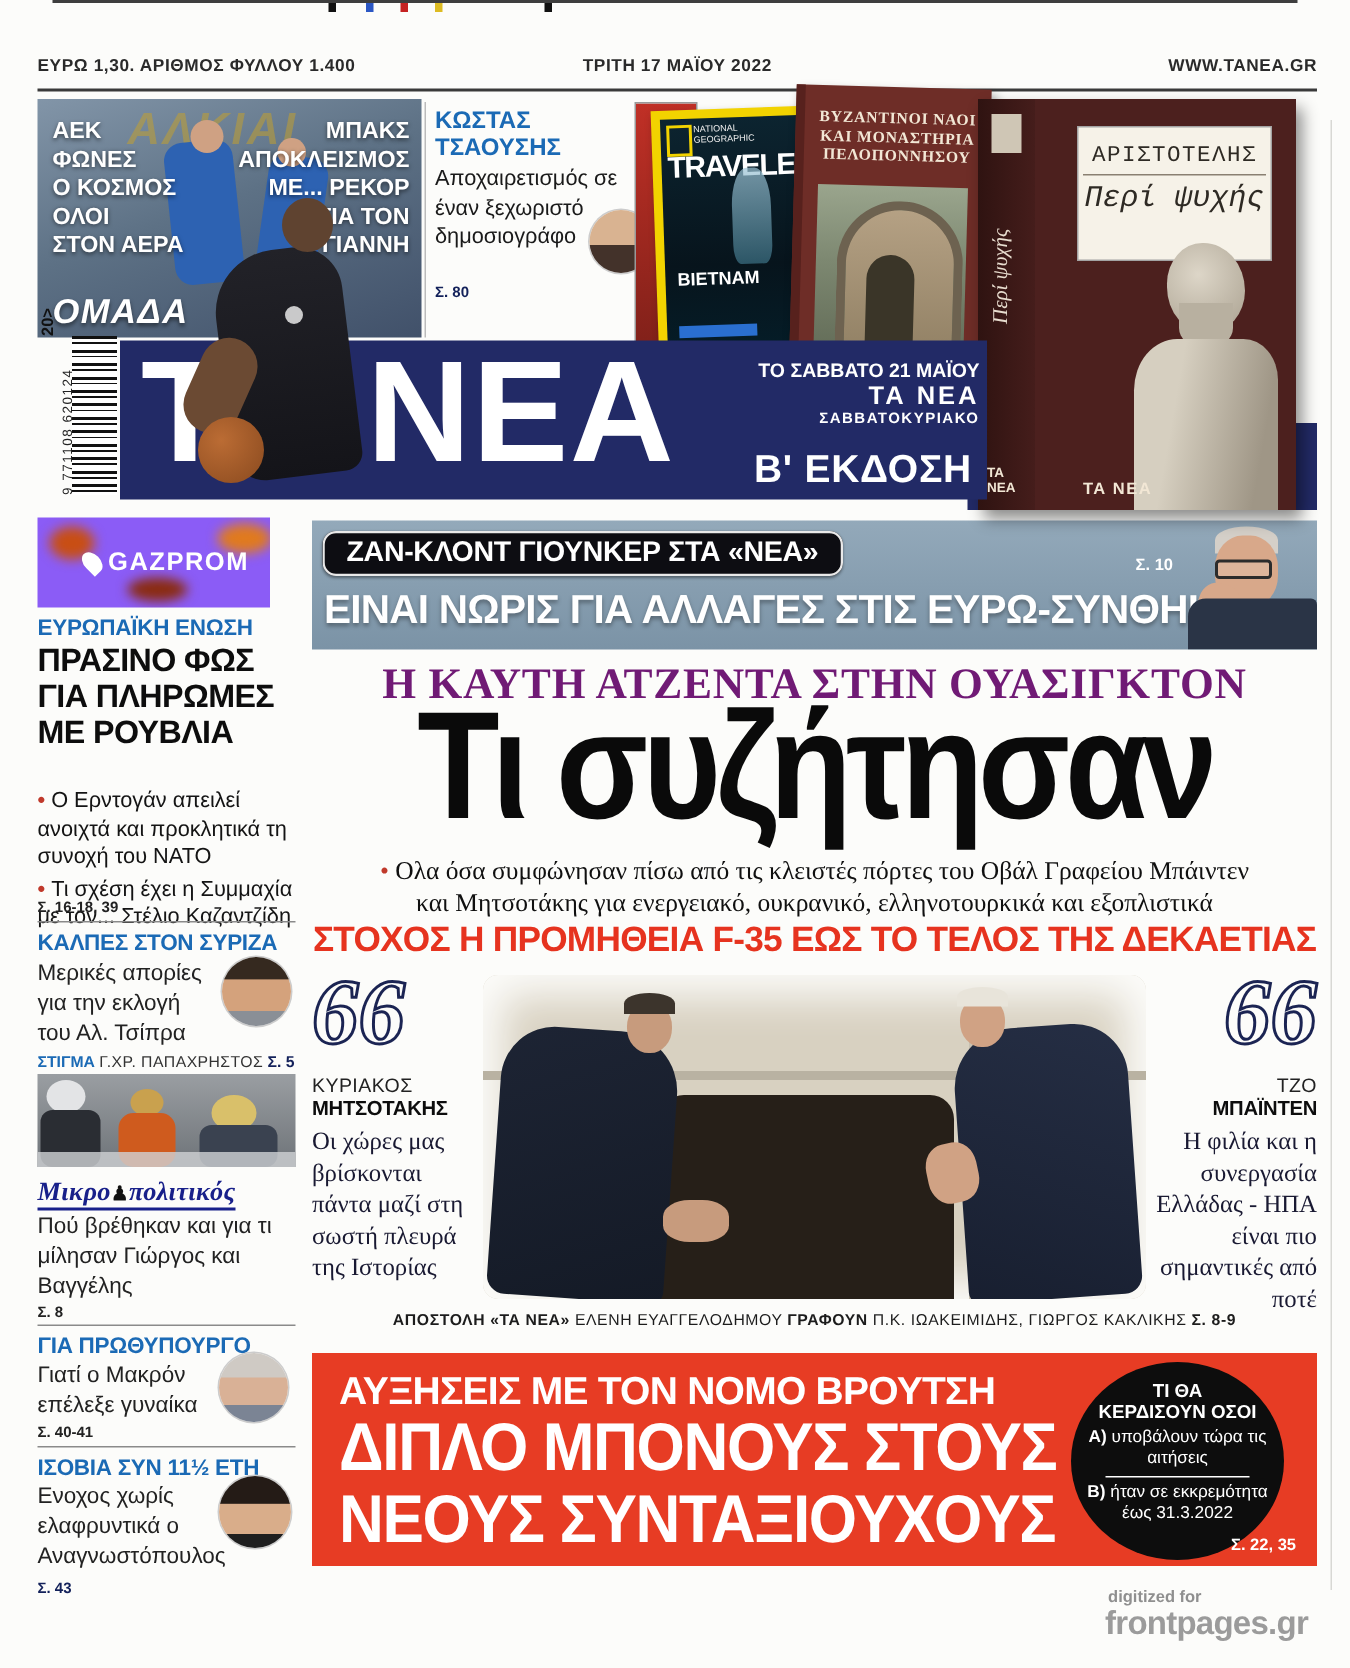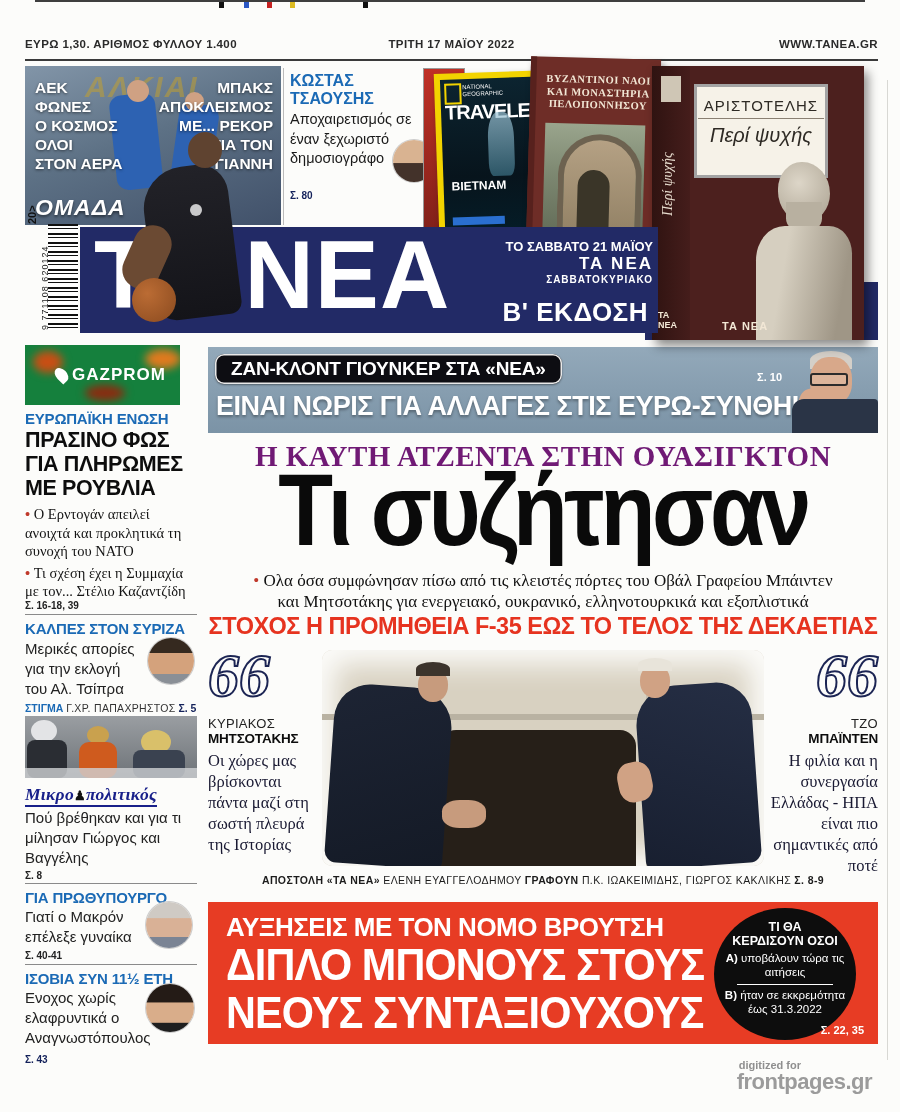--- a/index.html
+++ b/index.html
@@ -34,46 +34,46 @@
   .okmag{left:423px;top:68px;width:40px;height:180px;background:linear-gradient(180deg,#c03026,#7a1f18);border:1px solid #999;}
   .traveler{left:437px;top:72px;width:118px;height:190px;background:#f2d300;transform:rotate(-2deg);
             box-shadow:2px 3px 6px rgba(0,0,0,.35);z-index:5;}
   .trav-in{left:6px;top:6px;right:6px;bottom:6px;background:linear-gradient(180deg,#0c2430 0%,#07141c 55%,#04202c 100%);}
   .byz{left:528px;top:58px;width:124px;height:228px;background:#6e2d27;transform:rotate(1.6deg);
        box-shadow:3px 4px 7px rgba(0,0,0,.4);z-index:6;border-left:6px solid #57211d;}
   .byz-title{font-family:"Liberation Serif",serif;font-size:10.5px;line-height:12.5px;font-weight:700;color:#f2e7d5;text-align:center;letter-spacing:.5px;}
   .arist{left:652px;top:66px;width:212px;height:274px;background:#4c201e;z-index:6;
          box-shadow:4px 6px 10px rgba(0,0,0,.45);}
   .arist-spine{left:0;top:0;width:38px;height:100%;background:linear-gradient(90deg,#2f1311,#451d1b);}
-  .arist-label{left:42px;top:18px;width:128px;height:88px;background:#f6f2e8;border:3px solid #a3a3a3;
-               text-align:center;font-family:Liberation Sans, sans-serif;color:#2e2a24;}
+  .arist-label{left:66px;top:18px;width:128px;height:88px;background:#f6f2e8;border:1px solid #a3a3a3;
+               text-align:center;font-family:Liberation Mono, monospace;color:#2e2a24;}
   .bust{pointer-events:none;}
   
   .navyband{left:645px;top:282px;width:233px;height:58px;background:#222a66;}
   .masthead{left:80px;top:227px;width:578px;height:106px;background:#222a66;z-index:10;}
   .mast-title{left:14px;top:-8px;font-size:96px;font-weight:900;color:#fff;letter-spacing:1px;line-height:112px;}
   .mast-edition{right:10px;bottom:5px;font-size:26px;font-weight:900;color:#fff;letter-spacing:.5px;}
   .weekend{right:5px;top:12px;text-align:right;color:#fff;z-index:12;}
   
   .bc-issue{left:26px;top:224px;font-size:11px;font-weight:700;transform:rotate(-90deg);transform-origin:left top;}
   .barcode{left:48px;top:224px;width:30px;height:106px;background:
            repeating-linear-gradient(180deg,#111 0 2px,#fff 2px 4px,#111 4px 5px,#fff 5px 9px);}
   .bc-num{left:40px;top:330px;font-size:9px;color:#222;transform:rotate(-90deg);transform-origin:left top;letter-spacing:1px;}
   
   .sb{left:25px;width:172px;}
   .kicker-blue{font-size:15px;font-weight:900;color:#1b6ab5;letter-spacing:-.2px;}
   .sb-head{font-size:21.5px;line-height:24px;font-weight:900;color:#0d0d0d;letter-spacing:-.4px;}
-  .serif-bullets{font-family:Liberation Serif, serif;font-size:14.5px;line-height:18.5px;color:#141414;}
+  .serif-bullets{font-family:Liberation Sans, sans-serif;font-size:14.5px;line-height:18.5px;color:#141414;margin-top:20px;}
   .serif-bullets p{margin:0 0 3px 0;}
   .serif-bullets p::before{content:"• ";color:#c0392b;font-weight:700;}
   .pageref{font-size:10px;font-weight:900;color:#222;}
   .sb-rule{height:1px;background:#8a8a8a;}
   .sb-text{font-size:15px;line-height:20px;color:#222;}
   .face{border-radius:50%;box-shadow:0 0 0 1px #ccc;}
-  .gaz{left:25px;top:345px;width:155px;height:60px;background:#15803d;overflow:hidden;}
+  .gaz{left:25px;top:345px;width:155px;height:60px;background:#8b5cf6;overflow:hidden;}
   .gaz-glow{border-radius:50%;filter:blur(4px);}
   .gaz-label{color:#fff;font-weight:900;font-size:17px;letter-spacing:1px;}
   .flame{width:11px;height:16px;background:#fff;border-radius:50% 50% 50% 0;transform:rotate(-45deg);}
   .crowd{left:25px;top:716px;width:172px;height:62px;background:linear-gradient(180deg,#9a9ea2,#6e7378);overflow:hidden;}
   .mikro{font-family:"Liberation Serif",serif;font-style:italic;font-weight:900;font-size:17.5px;color:#18208a;
          border-bottom:2px solid #18208a;padding-bottom:1px;letter-spacing:.3px;}
   .mikro .pawn{font-style:normal;font-size:13px;color:#111;}
   
   .juncker{left:208px;top:347px;width:670px;height:86px;background:linear-gradient(180deg,#93a9ba,#7b93a6);overflow:hidden;}
   .jpill{left:7px;top:7px;height:30px;line-height:30px;padding:0 16px;background:#0d0d12;border-radius:9px;

